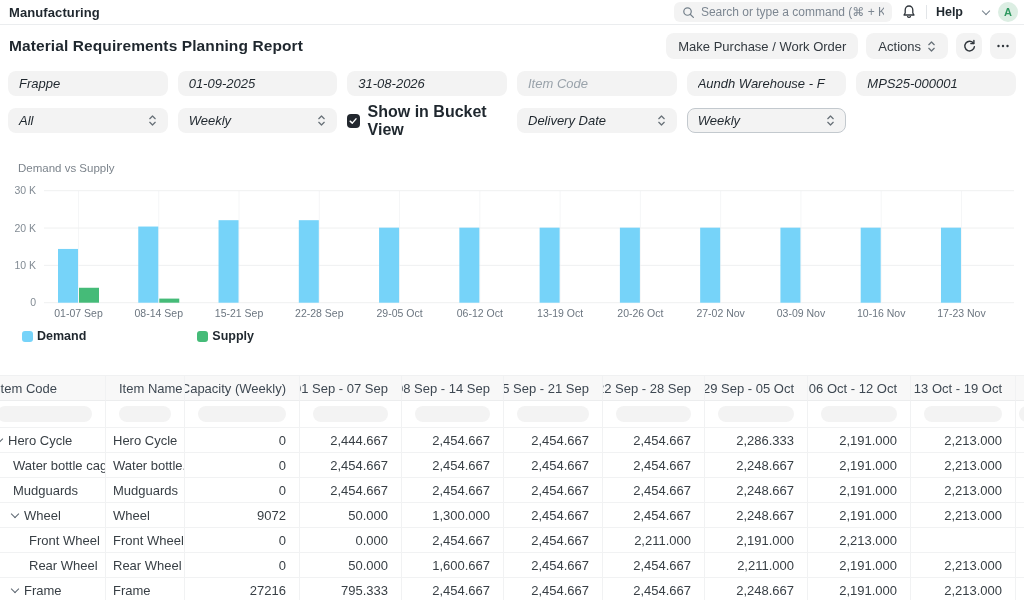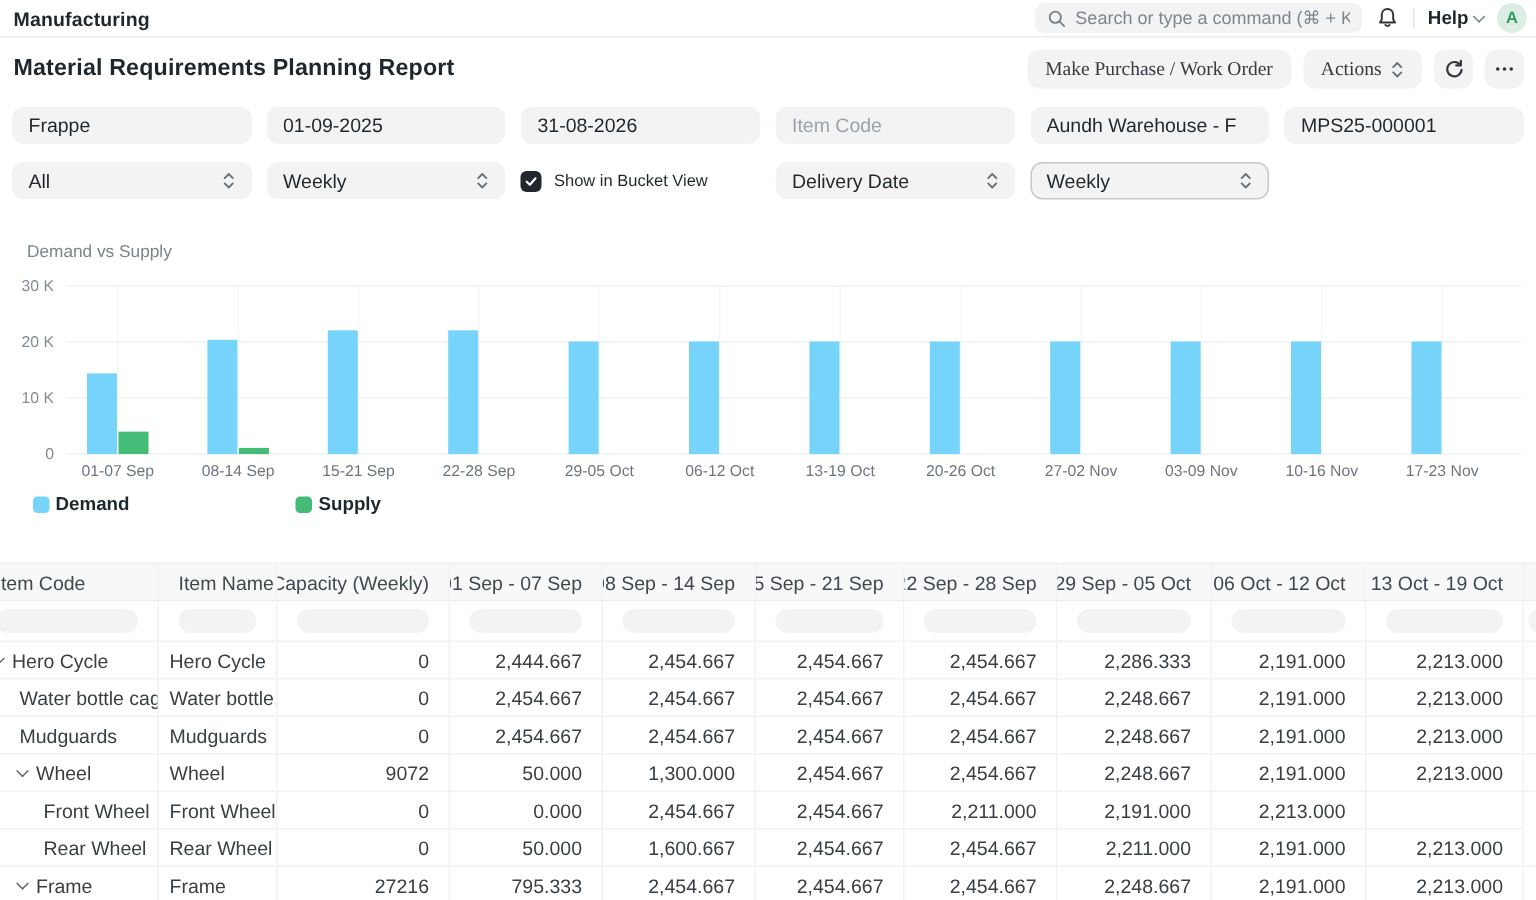--- a/index.html
+++ b/index.html
@@ -12,50 +12,50 @@
             border-bottom:1px solid #EBEDEF; display:flex; align-items:center; }
   .nav-app { font-size:13px; font-weight:700; margin-left:9px; letter-spacing:.1px; }
   .nav-right { position:absolute; right:6px; top:0; height:24px; display:flex; align-items:center; gap:9px; }
   .searchbox { width:218px; height:20px; background:#F3F3F3; border-radius:6px;
                display:flex; align-items:center; padding:0 8px; gap:6px; }
   .searchbox input { border:none; background:transparent; outline:none; flex:1;
                      font-size:12px; font-family:inherit; color:#1F272E; }
   .searchbox input::placeholder { color:#7C8691; }
   .icon-btn { background:none; border:none; display:flex; align-items:center; cursor:pointer; }
   .nav-divider { width:1px; height:14px; background:#E2E5E8; }
-  .help { display:flex; align-items:center; gap:4px; font-size:12.5px; font-weight:600; cursor:pointer; }
+  .help { display:flex; align-items:center; gap:20px; font-size:12.5px; font-weight:600; cursor:pointer; }
   .chev-down { width:6px; height:6px; border-right:1.4px solid #74808B; border-bottom:1.4px solid #74808B;
                transform:rotate(45deg); margin-top:-3px; }
   .avatar { width:20px; height:20px; border-radius:50%; background:#DCEEE3; color:#2F9960;
             font-size:11px; font-weight:700; display:flex; align-items:center; justify-content:center; cursor:pointer; }
 
   
   .page-header { position:absolute; top:26px; left:0; width:1024px; height:40px;
                  display:flex; align-items:center; }
   .page-title { font-size:15.5px; font-weight:700; margin-left:9px; letter-spacing:.1px; }
-  .header-actions { position:absolute; right:8px; display:flex; align-items:center; gap:8px;font-family:Liberation Serif, serif; }
+  .header-actions { position:absolute; right:8px; display:flex; align-items:center; gap:8px; }
   .btn { background:#F3F3F3; border:none; border-radius:8px; height:26px; padding:0 12px;
          font-size:13px; font-weight:500; font-family:inherit; color:#333A40; cursor:pointer;
          display:flex; align-items:center; gap:6px; }
   .btn-icon { width:26px; padding:0; justify-content:center; }
   .updown { display:block; }
 
   
   .filters { position:absolute; top:71px; left:8px; width:1008px;
              display:grid; grid-template-columns:repeat(6,1fr); gap:12px 10px; }
   .fctl { height:25px; background:#F3F3F3; border:1px solid transparent; border-radius:8px;
           font-size:13px; font-weight:500; color:#1F272E; padding:0 10px; width:100%;
-          font-family:inherit; outline:none; display:flex; align-items:center; }
+          font-family:inherit; outline:none; display:flex; align-items:center;font-style:italic; }
   input.fctl::placeholder { color:#9AA3AB; font-weight:400; }
   .fselect { justify-content:space-between; cursor:pointer; }
   .fselect.focused { border-color:#C3C9CE; }
   .fcheck { display:flex; align-items:center; gap:8px; height:25px; }
   .checkbox { width:14px; height:14px; border-radius:4px; background:#22272E;
               display:flex; align-items:center; justify-content:center; cursor:pointer; }
-  .fcheck label { font-size:11px; font-weight:400; cursor:pointer; }
+  .fcheck label { font-size:16px; font-weight:700; cursor:pointer; }
 
   
   .chart-title { position:absolute; top:162px; left:18px; font-size:11.5px; color:#7C848C; }
   .chart-svg { position:absolute; top:184px; left:0; }
   .legend { position:absolute; top:329px; left:22px; display:flex; align-items:center; }
   .legend-item { display:flex; align-items:center; gap:4px; }
   .legend-item + .legend-item { margin-left:83px;padding-left:28px; }
   .legend-swatch { width:11px; height:11px; border-radius:3px; }
   .legend-label { font-size:12.5px; font-weight:700; color:#1F272E; }
 

